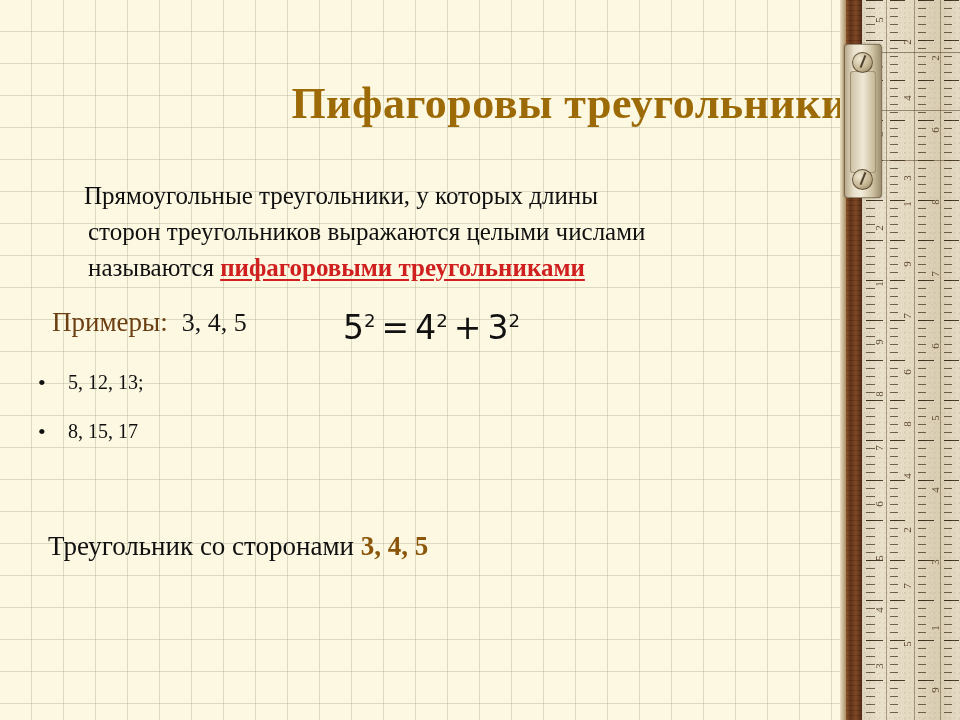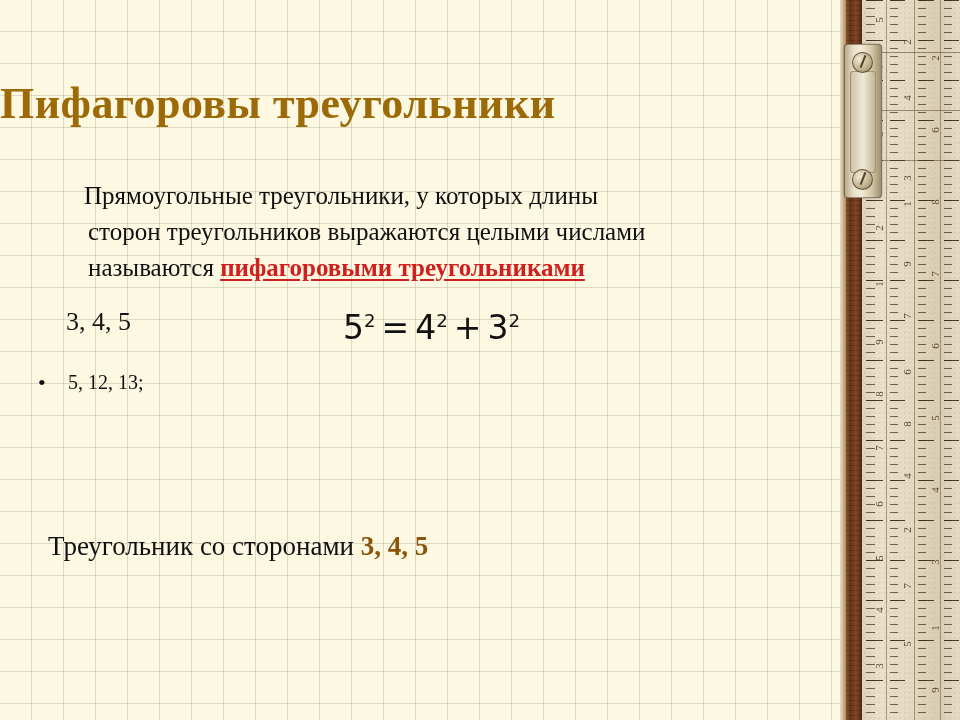--- a/index.html
+++ b/index.html
@@ -23,28 +23,29 @@
     font-family: "Liberation Serif", "DejaVu Serif", serif;
     color: #000000;
   }
 
   
   .title {
     position: absolute;
     left: 0;
     top: 78px;
     width: 820px;
-    text-align: left;
+    text-align: right;
     font-family: "Liberation Serif", "DejaVu Serif", serif;
     font-weight: bold;
     font-size: 44px;
     line-height: 52px;
     letter-spacing: 0.5px;
     color: #9c6a06;
     white-space: nowrap;
+    padding-left: 27px;
   }
 
   
   .body-block {
     position: absolute;
     left: 52px;
     top: 178px;
     width: 790px;
   }
 
@@ -299,29 +300,31 @@
     <p class="para">
       <span>Прямоугольные треугольники, у которых длины</span>
       <span class="line2">сторон треугольников выражаются целыми числами</span>
       <span class="line3">
         <span>называются </span><span class="kw-red-underline">пифагоровыми треугольниками</span>
       </span>
     </p>
   </div>
 
   <div class="examples-row">
+    <span class="examples-label">Примеры:</span>
     <span class="examples-triple">3, 4, 5</span>
   </div>
 
   <div class="equation">
     <span>5</span><sup>2</sup><span class="op">=</span><span>4</span><sup>2</sup><span class="op">+</span><span>3</span><sup>2</sup>
   </div>
 
   <ul class="bullets">
     <li>5, 12, 13;</li>
+    <li>8, 15, 17</li>
   </ul>
 
   <div class="closing">
     <div class="closing-line">
       <span>Треугольник  со сторонами </span><span class="kw-gold-bold">3, 4, 5</span>
     </div>
   </div>
 
   <div class="ruler">
     <div class="ruler-paperedge"></div>

